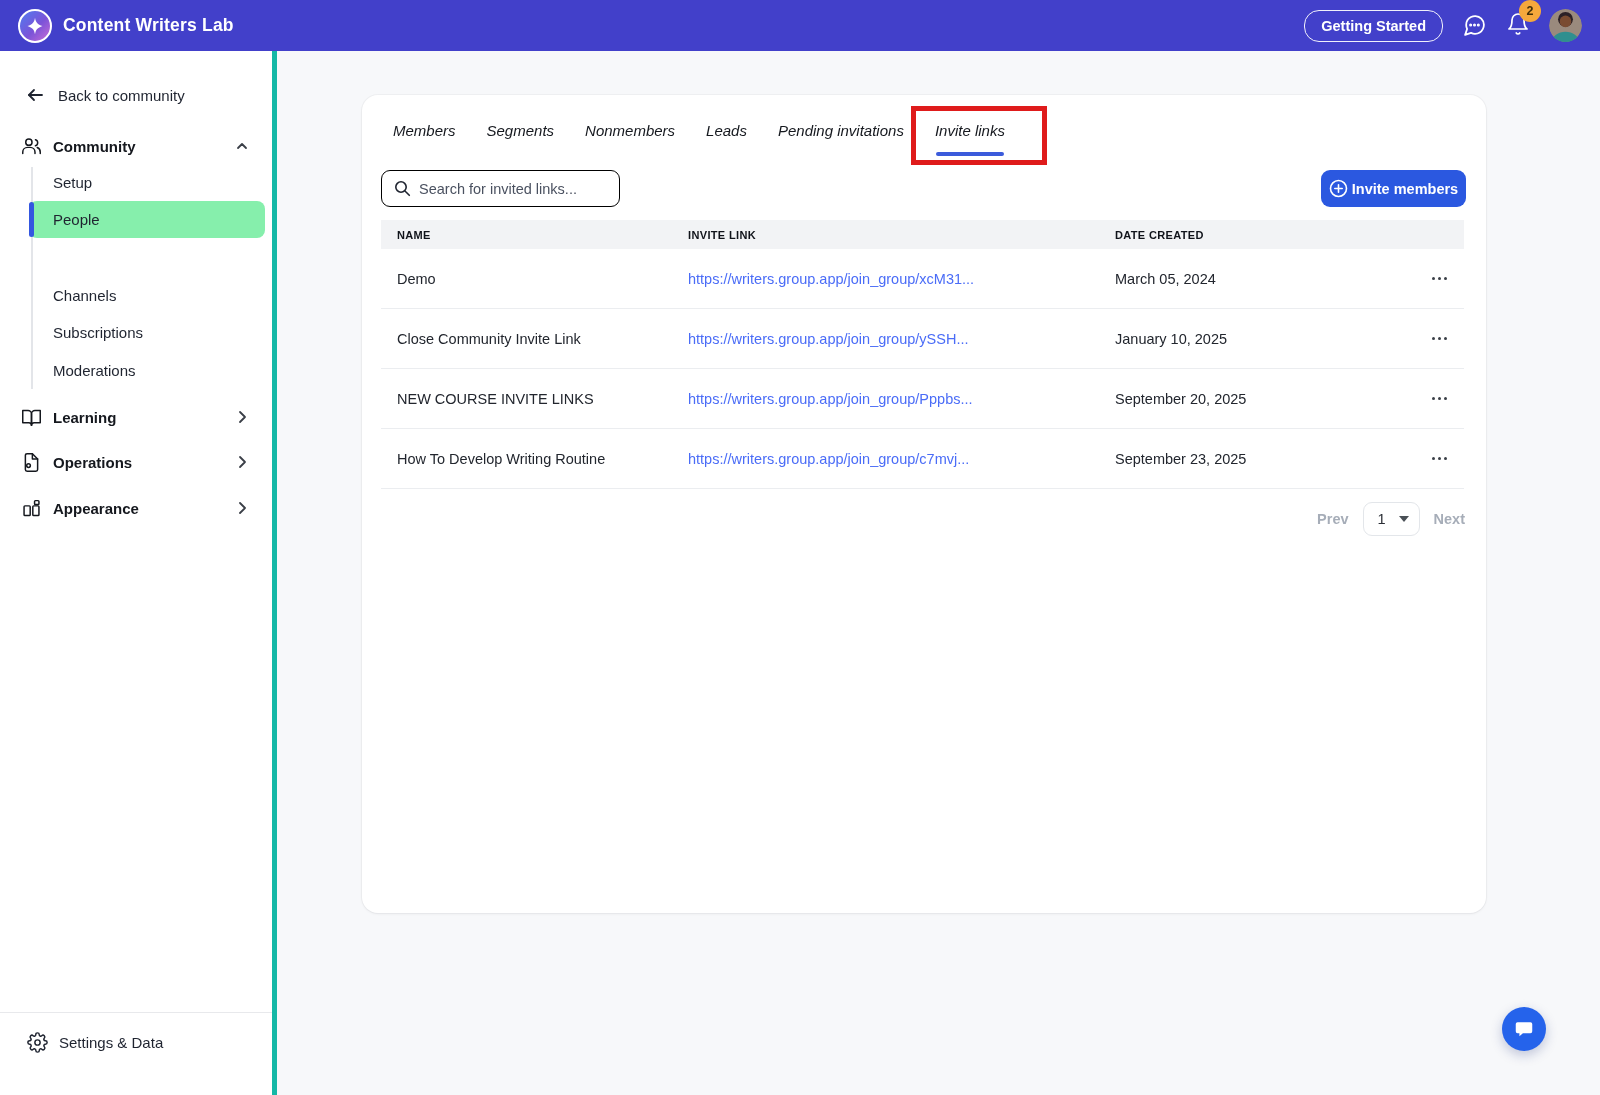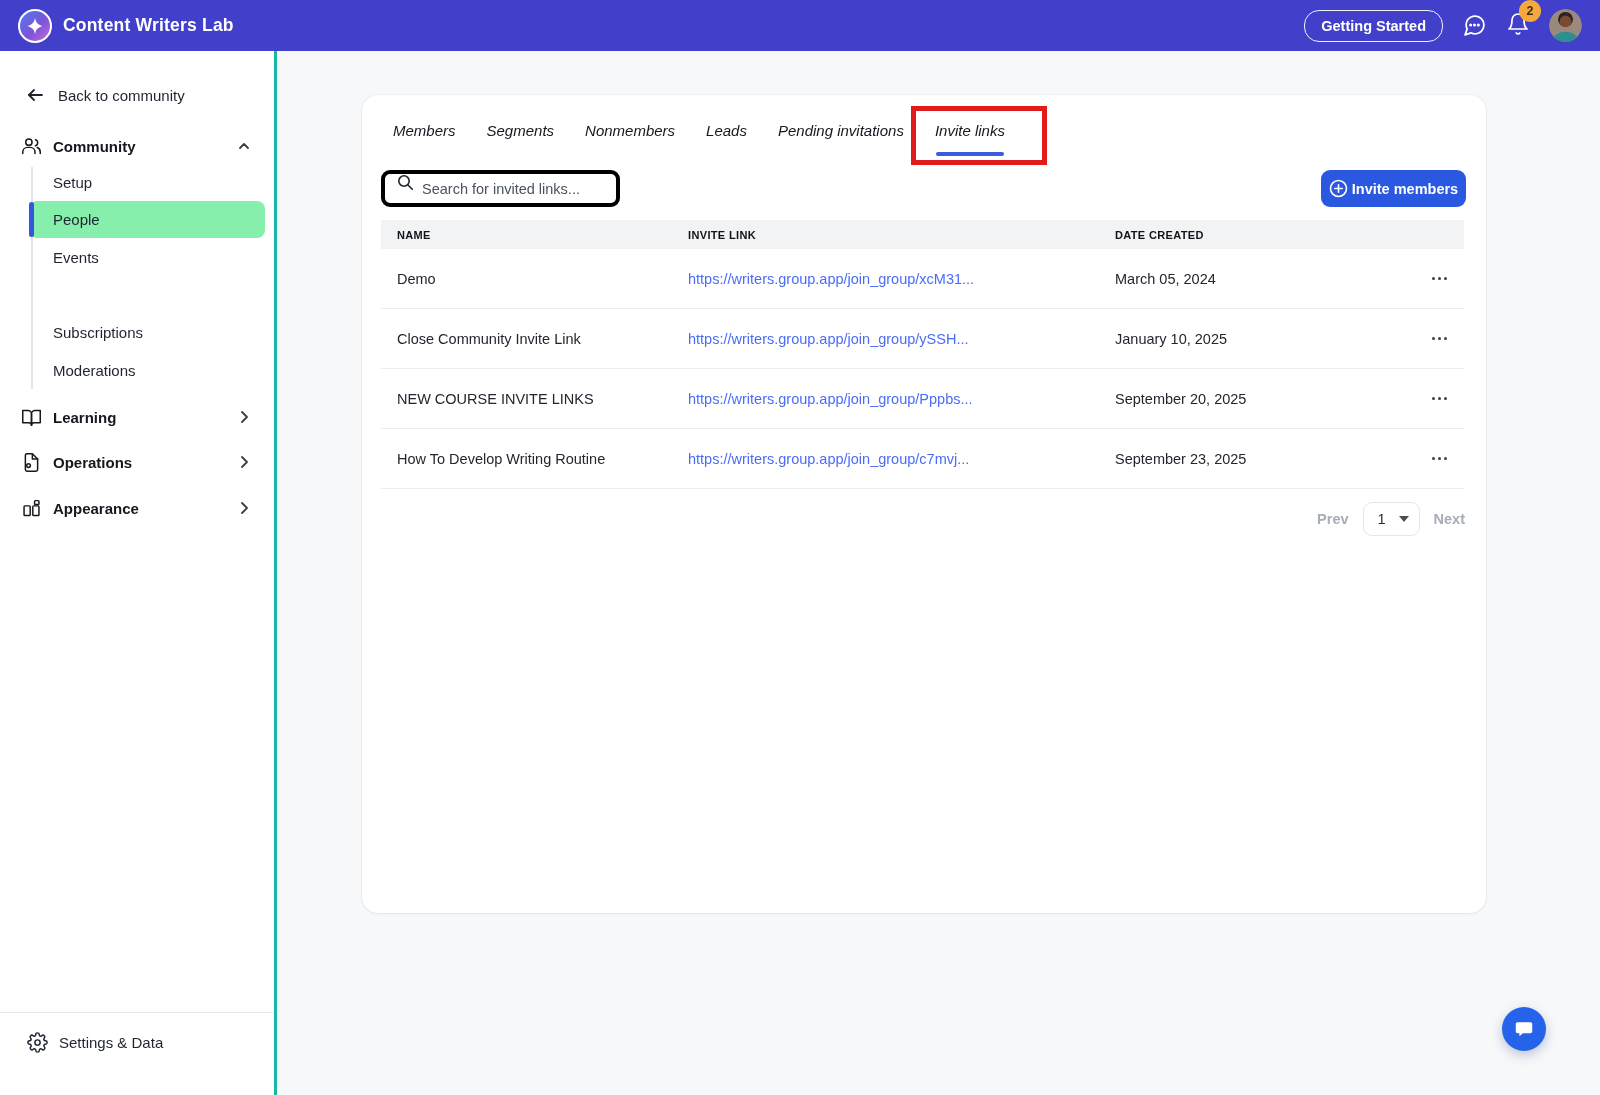--- a/index.html
+++ b/index.html
@@ -23,21 +23,21 @@
     display:flex; align-items:center; cursor:pointer; font-family:inherit; }
   .icon-btn { background:none; border:none; cursor:pointer; padding:0; }
   .bell-wrap { position:relative; }
   .notif-badge { position:absolute; top:-12px; right:-11px; width:22px; height:22px; border-radius:50%;
     background:#F5A83C; color:#42300a; font-size:12.5px; font-weight:700;
     display:flex; align-items:center; justify-content:center; }
   .avatar { width:33px; height:33px; border-radius:50%; overflow:hidden; cursor:pointer; }
 
   
   .sidebar { position:absolute; top:51px; left:0; width:277px; height:1044px;
-    background:#fff; border-right:3px solid #14b8a6; }
+    background:#fff; border-right:5px solid #14b8a6; }
   .back-row { position:absolute; top:30px; left:25px; height:28px; display:flex; align-items:center;
     gap:13px; font-size:15px; color:#1F2430; cursor:pointer; }
   .community-row { position:absolute; top:80px; left:21px; right:22px; height:30px;
     display:flex; align-items:center; cursor:pointer; }
   .community-row .lbl { margin-left:11px; font-size:15px; font-weight:700; color:#15181E; }
   .community-row .chev { margin-left:auto; }
   .subline { position:absolute; left:31px; top:116px; height:222px; width:2px; background:#E3E5E9; }
   .subitem { position:absolute; left:29px; width:236px; height:37px; display:flex; align-items:center;
     padding-left:24px; font-size:15px; color:#1F2430; cursor:pointer; border-radius:8px; }
   .subitem.active { background:#86efac; }
@@ -50,22 +50,22 @@
     gap:11px; font-size:15px; color:#1F2430; cursor:pointer; }
 
   
   .card { position:absolute; left:362px; top:95px; width:1124px; height:818px; background:#fff;
     border-radius:16px; box-shadow:0 1px 3px rgba(16,24,40,.06), 0 0 0 1px rgba(16,24,40,.03); }
   .tabs { position:absolute; left:31px; top:22px; display:flex; gap:31px; align-items:center; height:26px;font-style:italic; }
   .tab { position:relative; font-size:15px; font-weight:500; color:#15181E; cursor:pointer; white-space:nowrap; }
   .tab .underline { position:absolute; left:1px; right:1px; top:30px; height:4.5px; border-radius:3px; background:#3B5BDB; }
   .annotation-box { position:absolute; left:549px; top:11px; width:136px; height:59px;
     border:5px solid #DF1B1B; z-index:6; pointer-events:none; }
-  .searchbox { position:absolute; left:19px; top:75px; width:239px; height:37px; border:4px solid #000000;
-    border-radius:9px; display:flex; padding-left:12px; gap:8px; background:#fff; }
+  .searchbox { position:absolute; left:19px; top:75px; width:239px; height:37px; border:1px solid #000000;
+    border-radius:9px; display:flex; align-items:center; padding-left:12px; gap:8px; background:#fff; }
   .searchbox input { border:none; outline:none; font-family:inherit; font-size:14.5px; color:#22262E; width:185px; background:transparent; }
   .searchbox input::placeholder { color:#4A5160; opacity:1; }
   .invite-btn { position:absolute; left:959px; top:75px; width:145px; height:37px; border:none; border-radius:9px;
     background:#2B58E0; color:#fff; font-family:inherit; font-size:14.5px; font-weight:700;
     display:flex; align-items:center; justify-content:center; gap:4px; cursor:pointer; }
 
   .table { position:absolute; left:19px; top:125px; width:1083px; }
   .thead { display:grid; grid-template-columns:307px 427px 300px 49px; height:29px; align-items:center;
     background:#F2F3F5; font-size:11px; font-weight:700; letter-spacing:.35px; color:#10131A; }
   .thead .c0 { padding-left:16px; }
@@ -168,22 +168,22 @@
 
   <span class="subline"></span>
 
   <div class="subitem" style="top:113px;">
     <span>Setup</span>
   </div>
   <div class="subitem active" style="top:150px;">
     <span class="active-bar"></span>
     <span>People</span>
   </div>
-  <div class="subitem" style="top:188px;">
-    <span>Events</span>
+  <div class="subitem" style="top:226px;">
+    <span>Channels</span>
   </div>
   <div class="subitem" style="top:263px;">
     <span>Subscriptions</span>
   </div>
   <div class="subitem" style="top:301px;">
     <span>Moderations</span>
   </div>
 
   <div class="navsec" style="top:348px;">
     <span>

